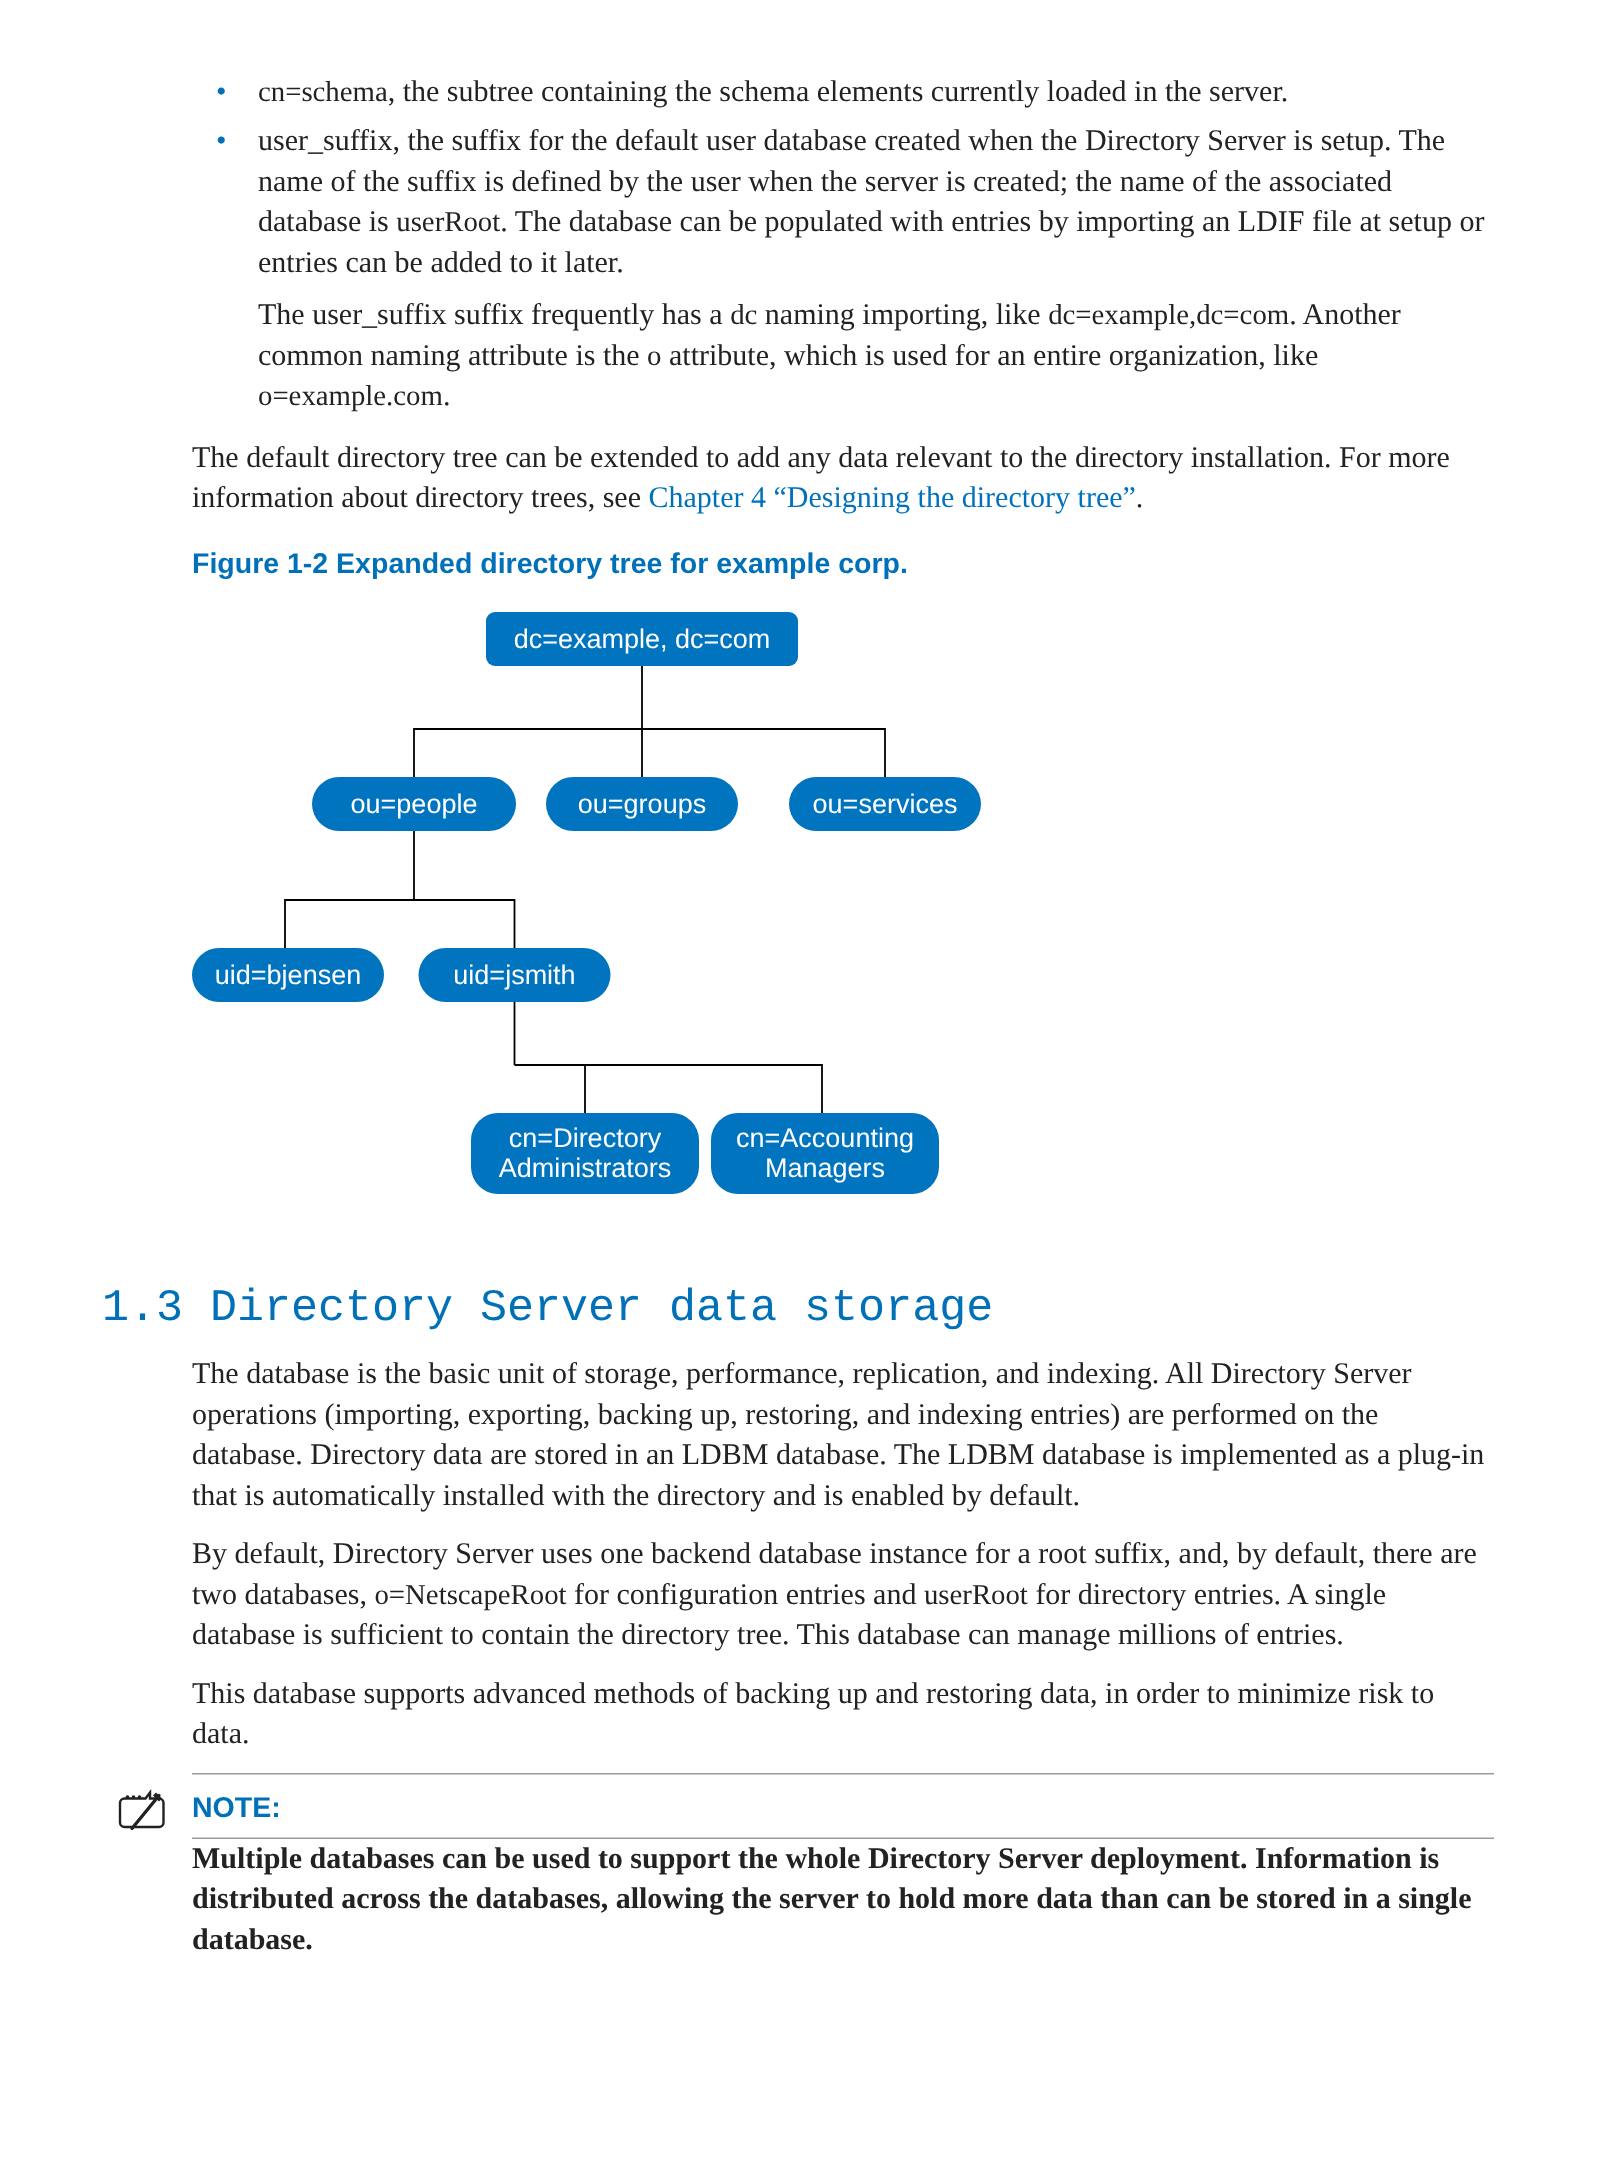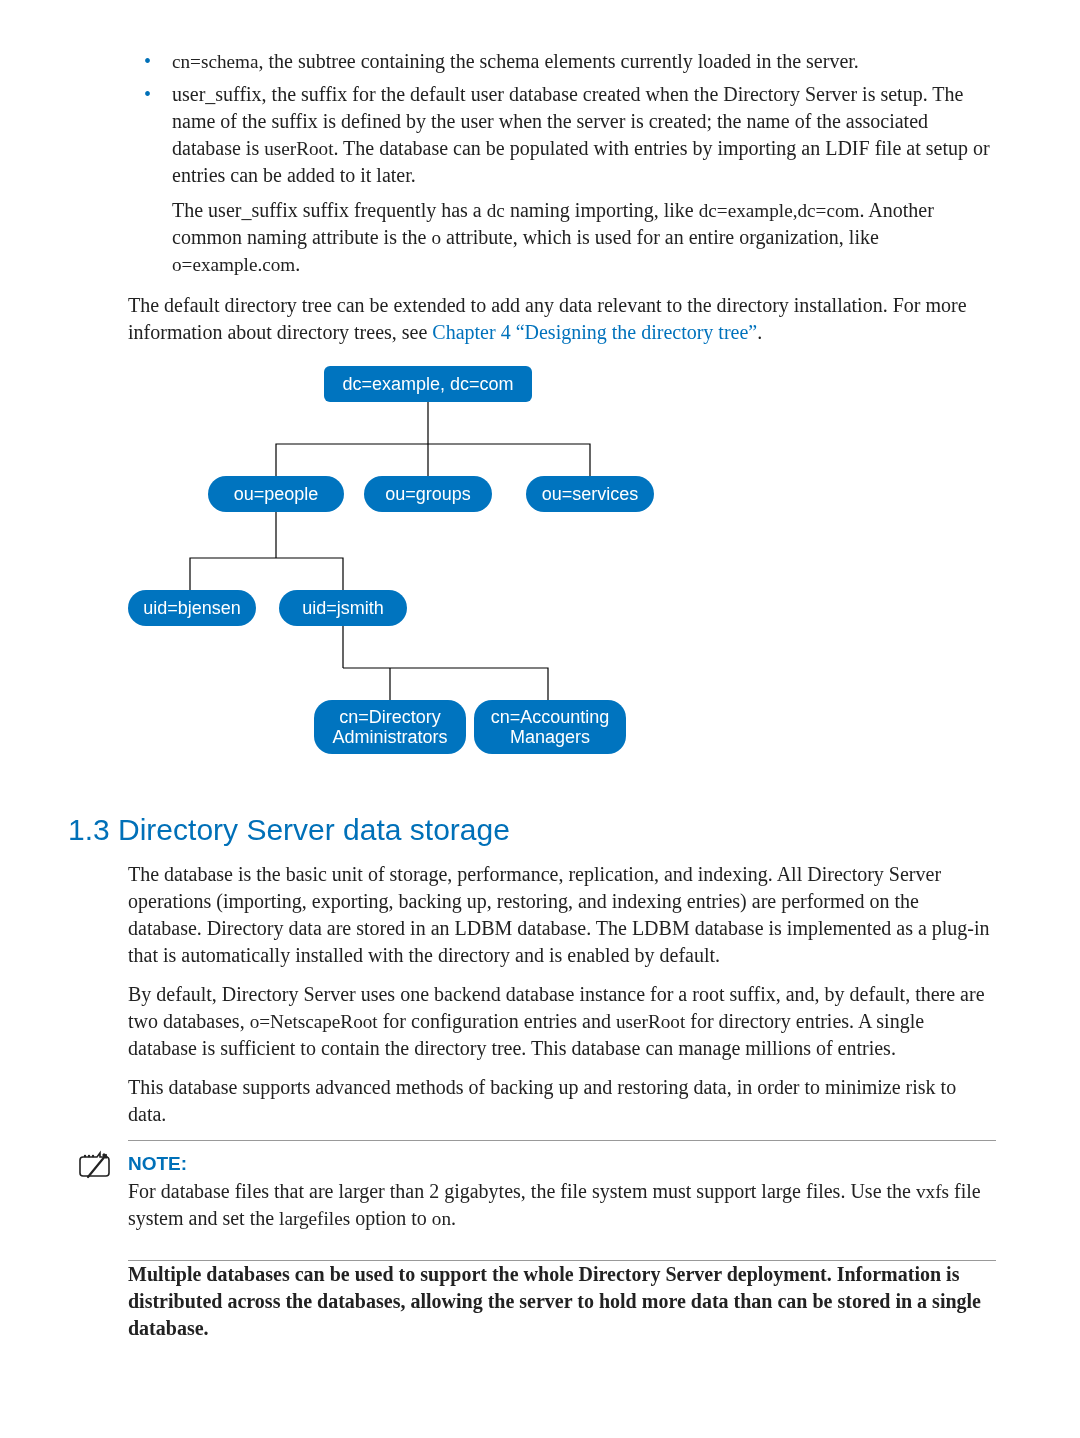--- a/index.html
+++ b/index.html
@@ -82,31 +82,31 @@
     font-size: 18px;
     text-anchor: middle;
     dominant-baseline: middle;
   }
   .conn {
     stroke: #000;
     stroke-width: 1.2;
     fill: none;
   }
   h2.section {
-    font-family: Liberation Sans, sans-serif;
+    font-family: Liberation Mono, monospace;
     font-weight: normal;
     color: var(--blue);
     font-size: 30px;
     margin: 25px 0 10px -60px;
   }
   .note-block {
     margin-top: 1px;
     border-top: 1px solid #999;
     border-bottom: 1px solid #999;
-    padding: 10px 0 28px 0;
+    padding: 10px 0 4px 0;
     position: relative;
   }
   .note-icon {
     position: absolute;
     left: -50px;
     top: 6px;
     width: 36px;
     height: 36px;
   }
   .note-label {
@@ -149,20 +149,21 @@
         <div class="li-sub">
           <span>The user_suffix suffix frequently has a </span><code>dc</code><span> naming importing, like </span><code>dc=example,dc=com</code><span>. Another common naming attribute is the </span><code>o</code><span> attribute, which is used for an entire organization, like </span><code>o=example.com</code><span>.</span>
         </div>
       </li>
     </ul>
 
     <p class="body">
       <span>The default directory tree can be extended to add any data relevant to the directory installation. For more information about directory trees, see </span><a href="#" class="link">Chapter 4 “Designing the directory tree”</a><span>.</span>
     </p>
 
+    <div class="fig-caption">Figure 1-2 Expanded directory tree for example corp.</div>
 
     <div class="diagram">
       <svg width="620" height="420" viewBox="0 0 620 420">
 
         <path class="conn" d="M300 44 V86 M300 86 H148 V118 M300 86 V118 M300 86 H462 V118"></path>
 
         <path class="conn" d="M148 154 V200 M148 200 H62 V232 M148 200 H215 V232"></path>
 
         <path class="conn" d="M215 268 V310 M215 310 H262 V342 M215 310 H420 V342"></path>
 
@@ -221,22 +222,19 @@
         <svg width="36" height="36" viewBox="0 0 36 36">
           <path d="M5 10 h14 l3 -4 v4 h6 a3 3 0 0 1 3 3 v13 a3 3 0 0 1 -3 3 h-23 a3 3 0 0 1 -3 -3 v-13 a3 3 0 0 1 3 -3 z" fill="none" stroke="#222" stroke-width="1.6"></path>
           <path d="M10 30 l18 -22" stroke="#222" stroke-width="2.2" stroke-linecap="round"></path>
           <path d="M26 6 l4 4 -2 2 -4 -4 z" fill="#222"></path>
           <circle cx="7" cy="9" r="1.2" fill="#222"></circle>
           <circle cx="11" cy="9" r="1.2" fill="#222"></circle>
           <circle cx="15" cy="9" r="1.2" fill="#222"></circle>
         </svg>
       </div>
       <div class="note-label">NOTE:</div>
-      <div>
-        <span>For database files that are larger than 2 gigabytes, the file system must support large files. Use the </span><code>vxfs</code><span> file system and set the </span><code>largefiles</code><span> option to </span><code>on</code><span>.</span>
-      </div>
     </div>
 
     <p class="body after-note">Multiple databases can be used to support the whole Directory Server deployment. Information is distributed across the databases, allowing the server to hold more data than can be stored in a single database.</p>
 
   </div>
 
 </div>
 
 </body></html>

